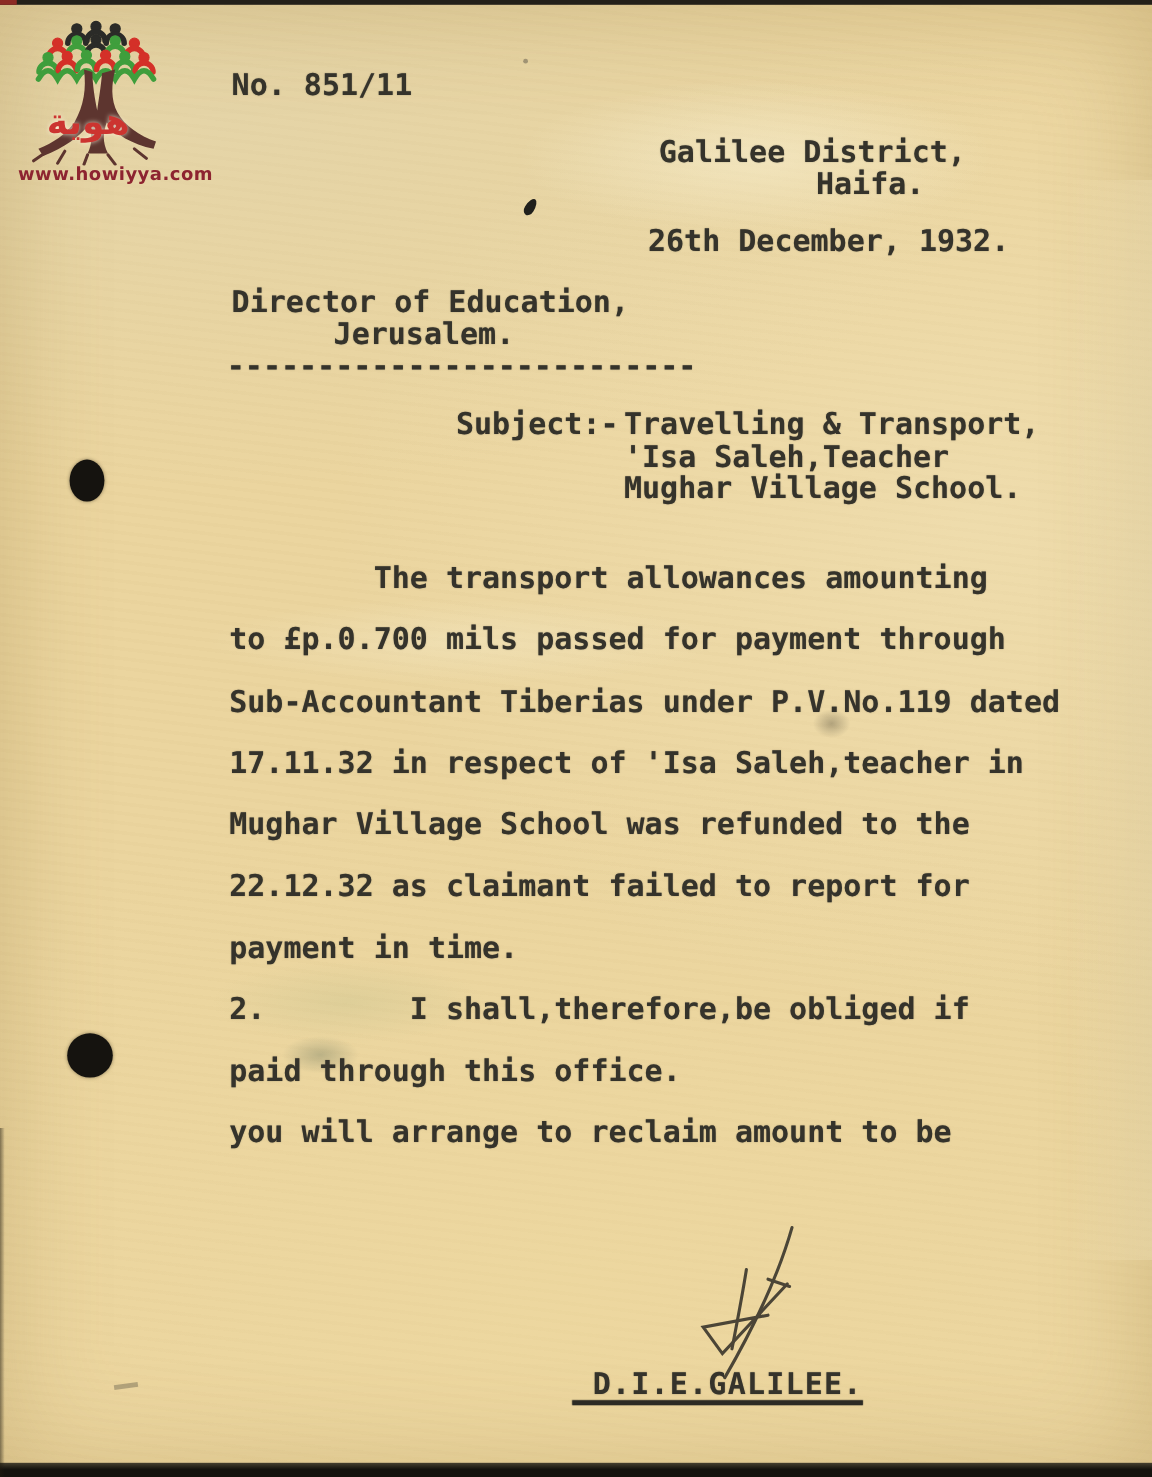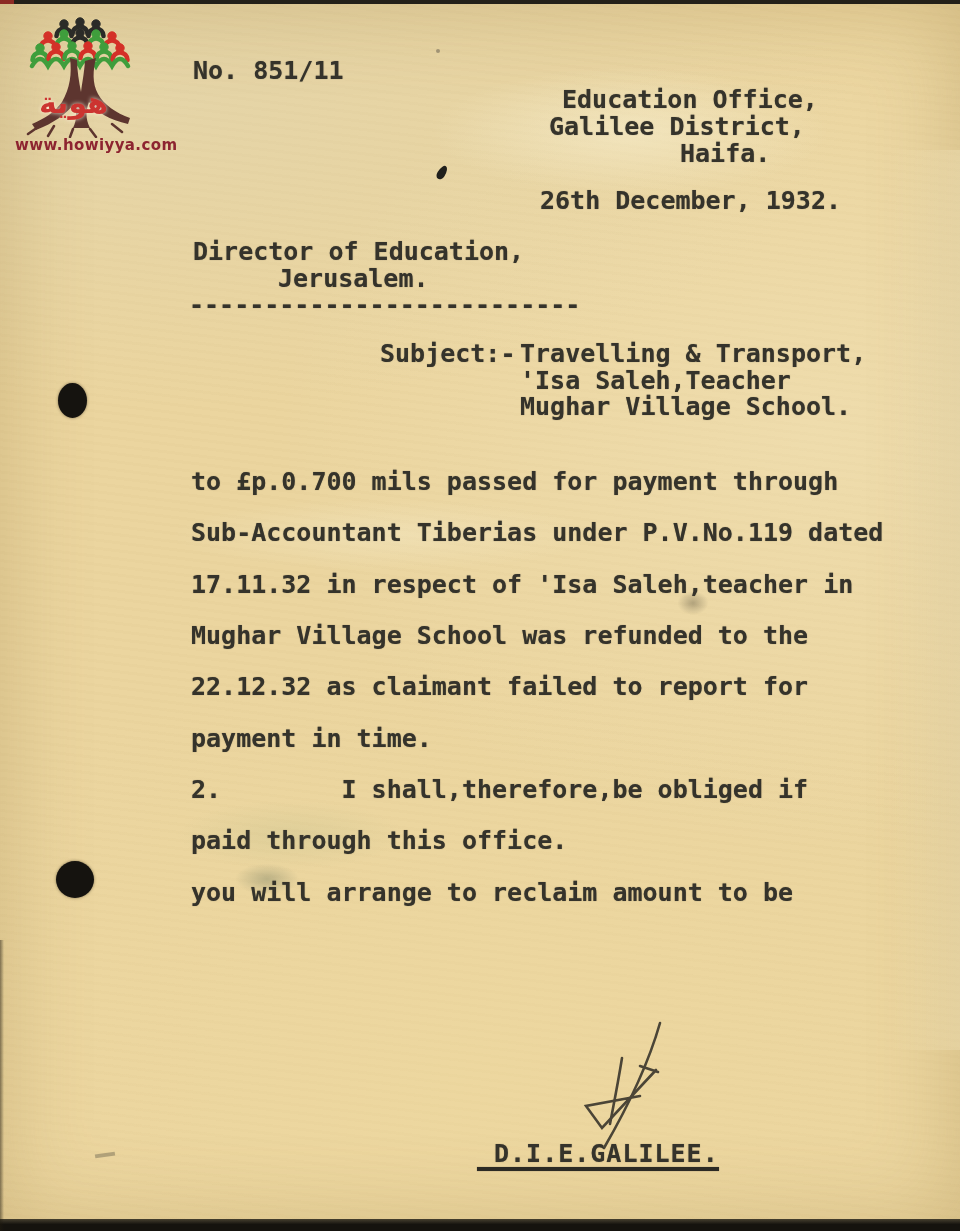--- a/index.html
+++ b/index.html
@@ -111,36 +111,36 @@
          C53,96 53,104 49,112 L66,112 C61,102 62,94 65,86 C72,96 86,104 104,108
          L106,102 C92,97 80,89 74,78 C68,67 69,54 72,42 L61,45 C60,58 58,68 57,76
          C55,66 53,54 53,44 Z"></path>
     <path fill="none" stroke="#5d352f" stroke-width="2.5" stroke-linecap="round" d="M14,111 L4,118 M30,110 L24,120 M49,113 L46,121 M66,113 L72,121 M88,108 L98,116"></path>
   </svg>
   <div class="wm-arabic">هوية</div>
   <div class="wm-url">www.howiyya.com</div>
 
   <div class="t" style="left:193px;top:56px;">No. 851/11</div>
 
-  <div class="t" style="left:562px;top:85px;">Education Office,</div>
   <div class="t" style="left:549px;top:112px;">Galilee District,</div>
   <div class="t" style="left:680px;top:139px;">Haifa.</div>
 
   <div class="t" style="left:540px;top:186px;">26th December, 1932.</div>
 
   <div class="t" style="left:193px;top:237px;">Director of Education,</div>
   <div class="t" style="left:278px;top:264px;">Jerusalem.</div>
   <div class="t" style="left:189px;top:290px;">--------------------------</div>
 
   <div class="t" style="left:380px;top:339px;">Subject:-</div>
   <div class="t" style="left:520px;top:339px;">Travelling &amp; Transport,</div>
   <div class="t" style="left:520px;top:366px;">'Isa Saleh,Teacher</div>
   <div class="t" style="left:520px;top:392px;">Mughar Village School.</div>
 
   <div class="body-block">
+    <div class="bl">        The transport allowances amounting</div>
     <div class="bl">to £p.0.700 mils passed for payment through</div>
     <div class="bl">Sub-Accountant Tiberias under P.V.No.119 dated</div>
     <div class="bl">17.11.32 in respect of 'Isa Saleh,teacher in</div>
     <div class="bl">Mughar Village School was refunded to the</div>
     <div class="bl">22.12.32 as claimant failed to report for</div>
     <div class="bl">payment in time.</div>
     <div class="bl">2.        I shall,therefore,be obliged if</div>
     <div class="bl">paid through this office.</div>
     <div class="bl">you will arrange to reclaim amount to be</div>
   </div>

